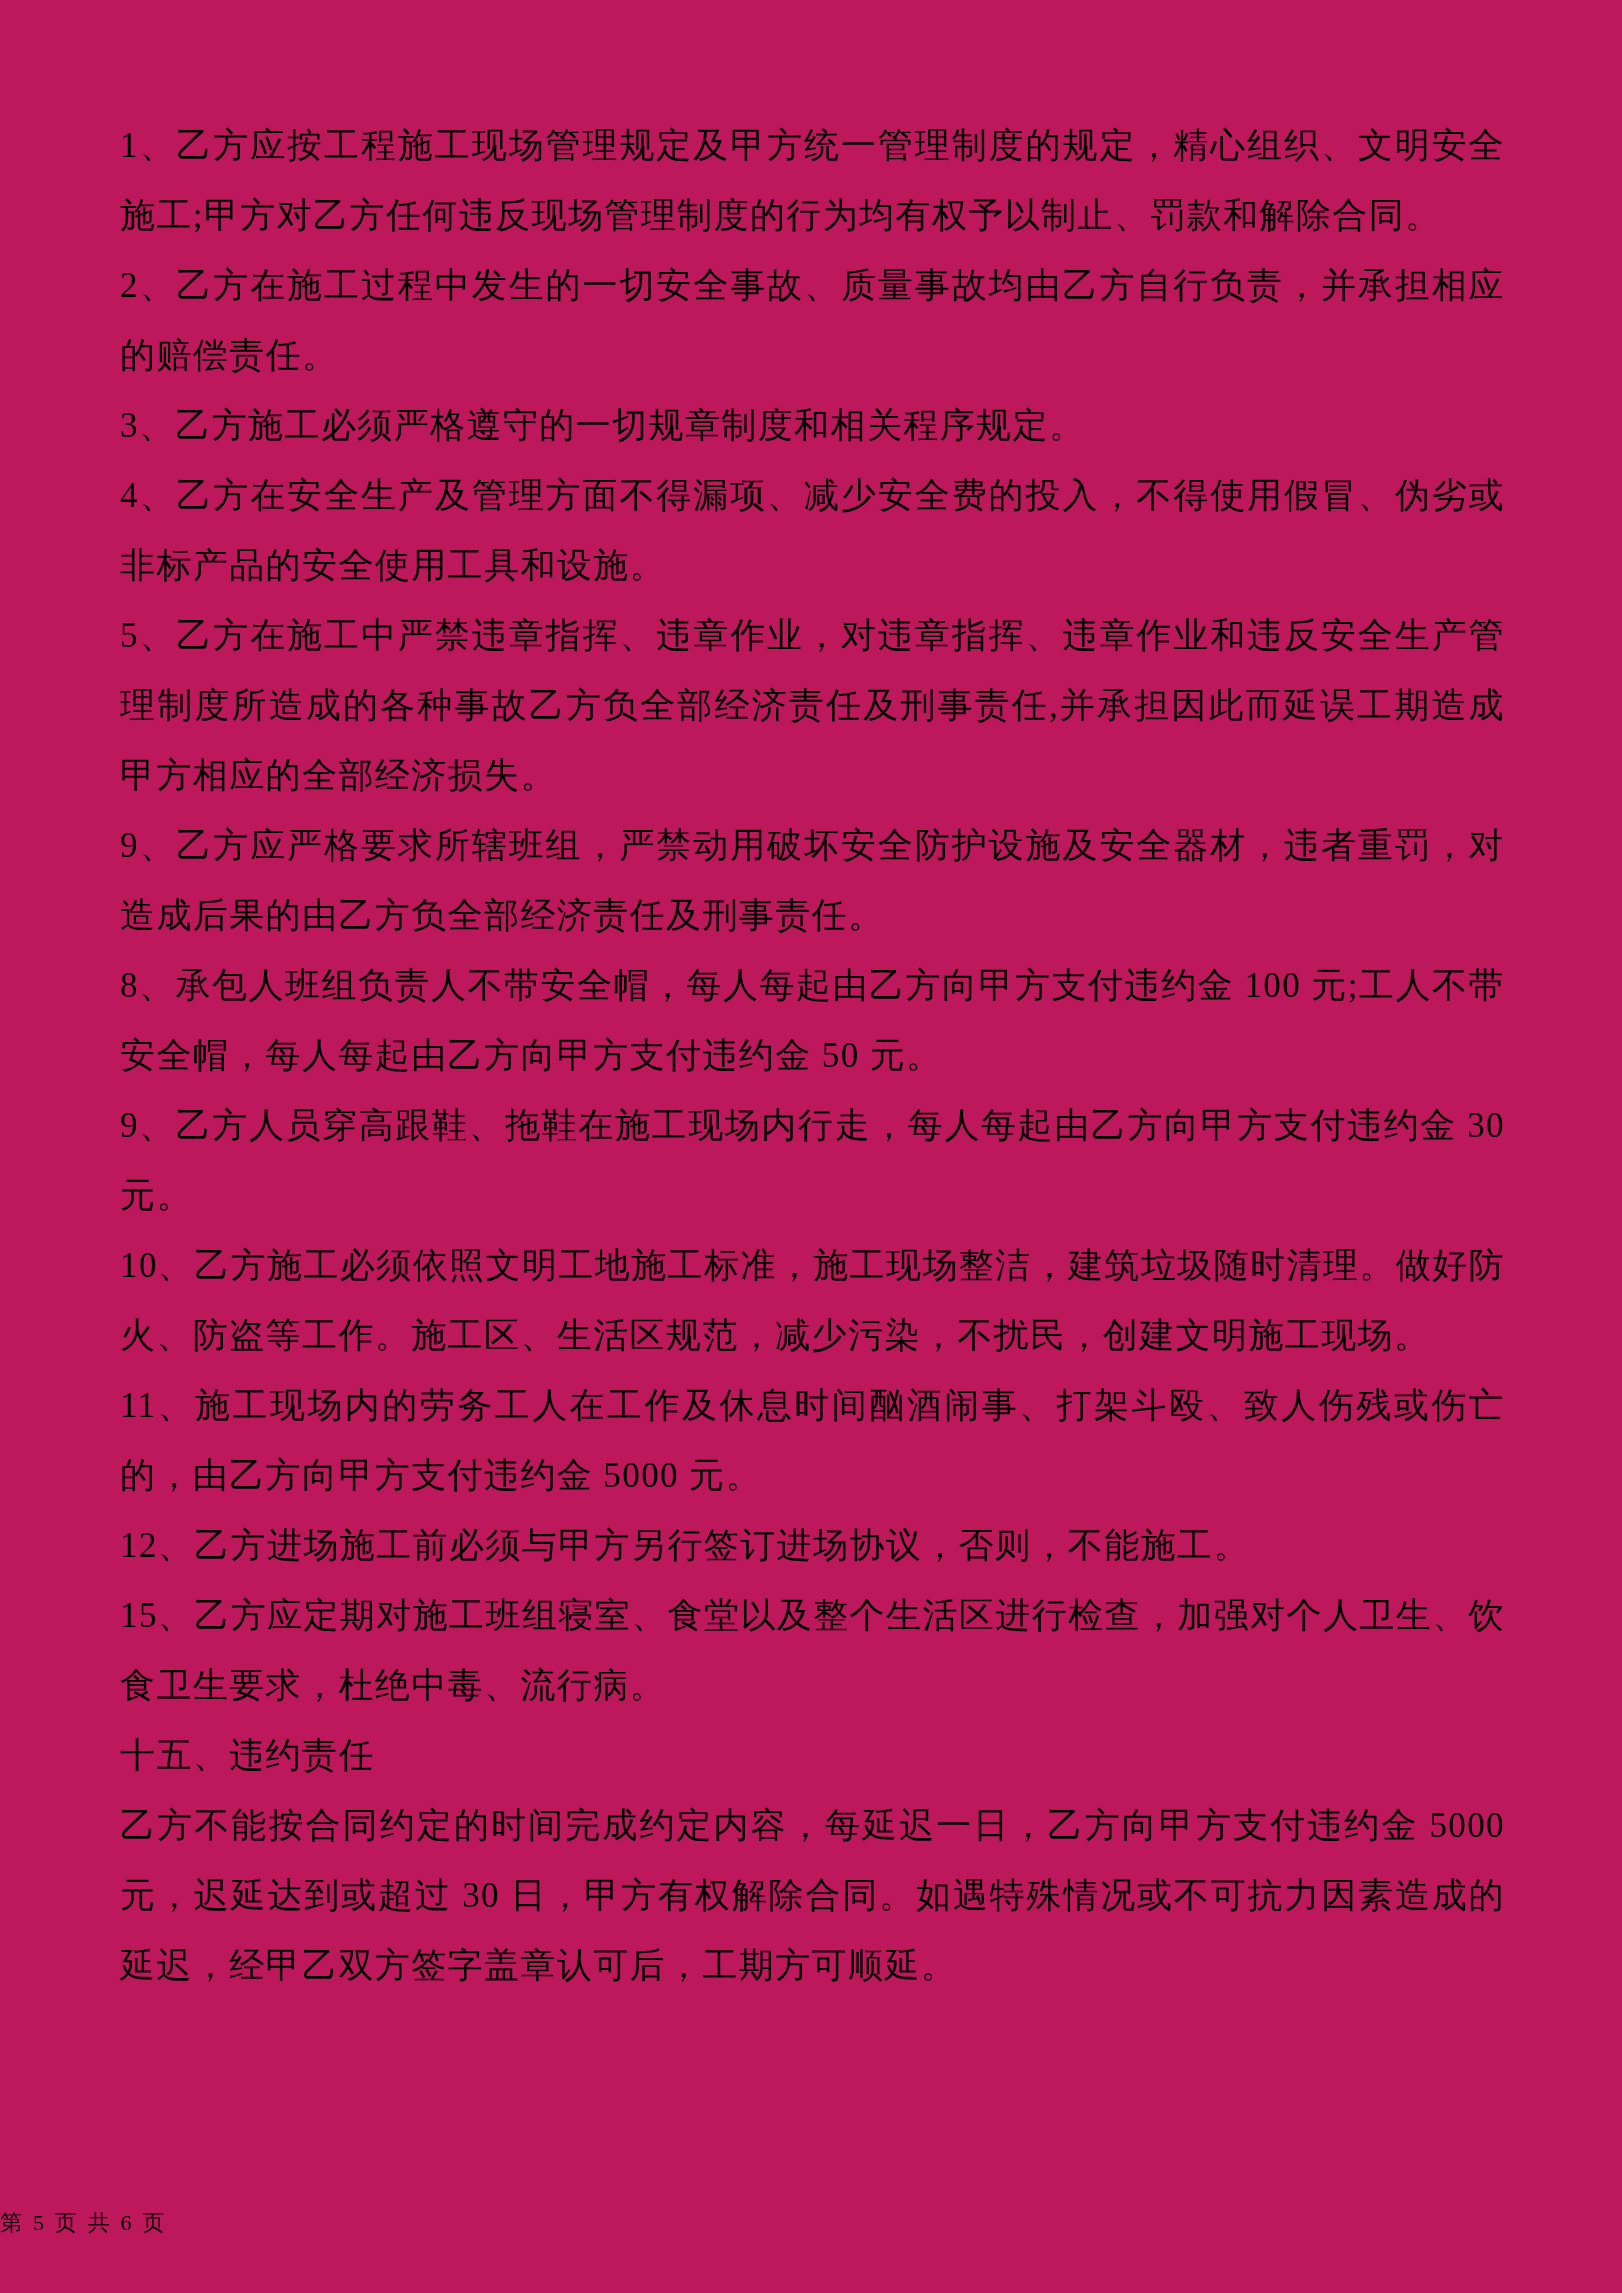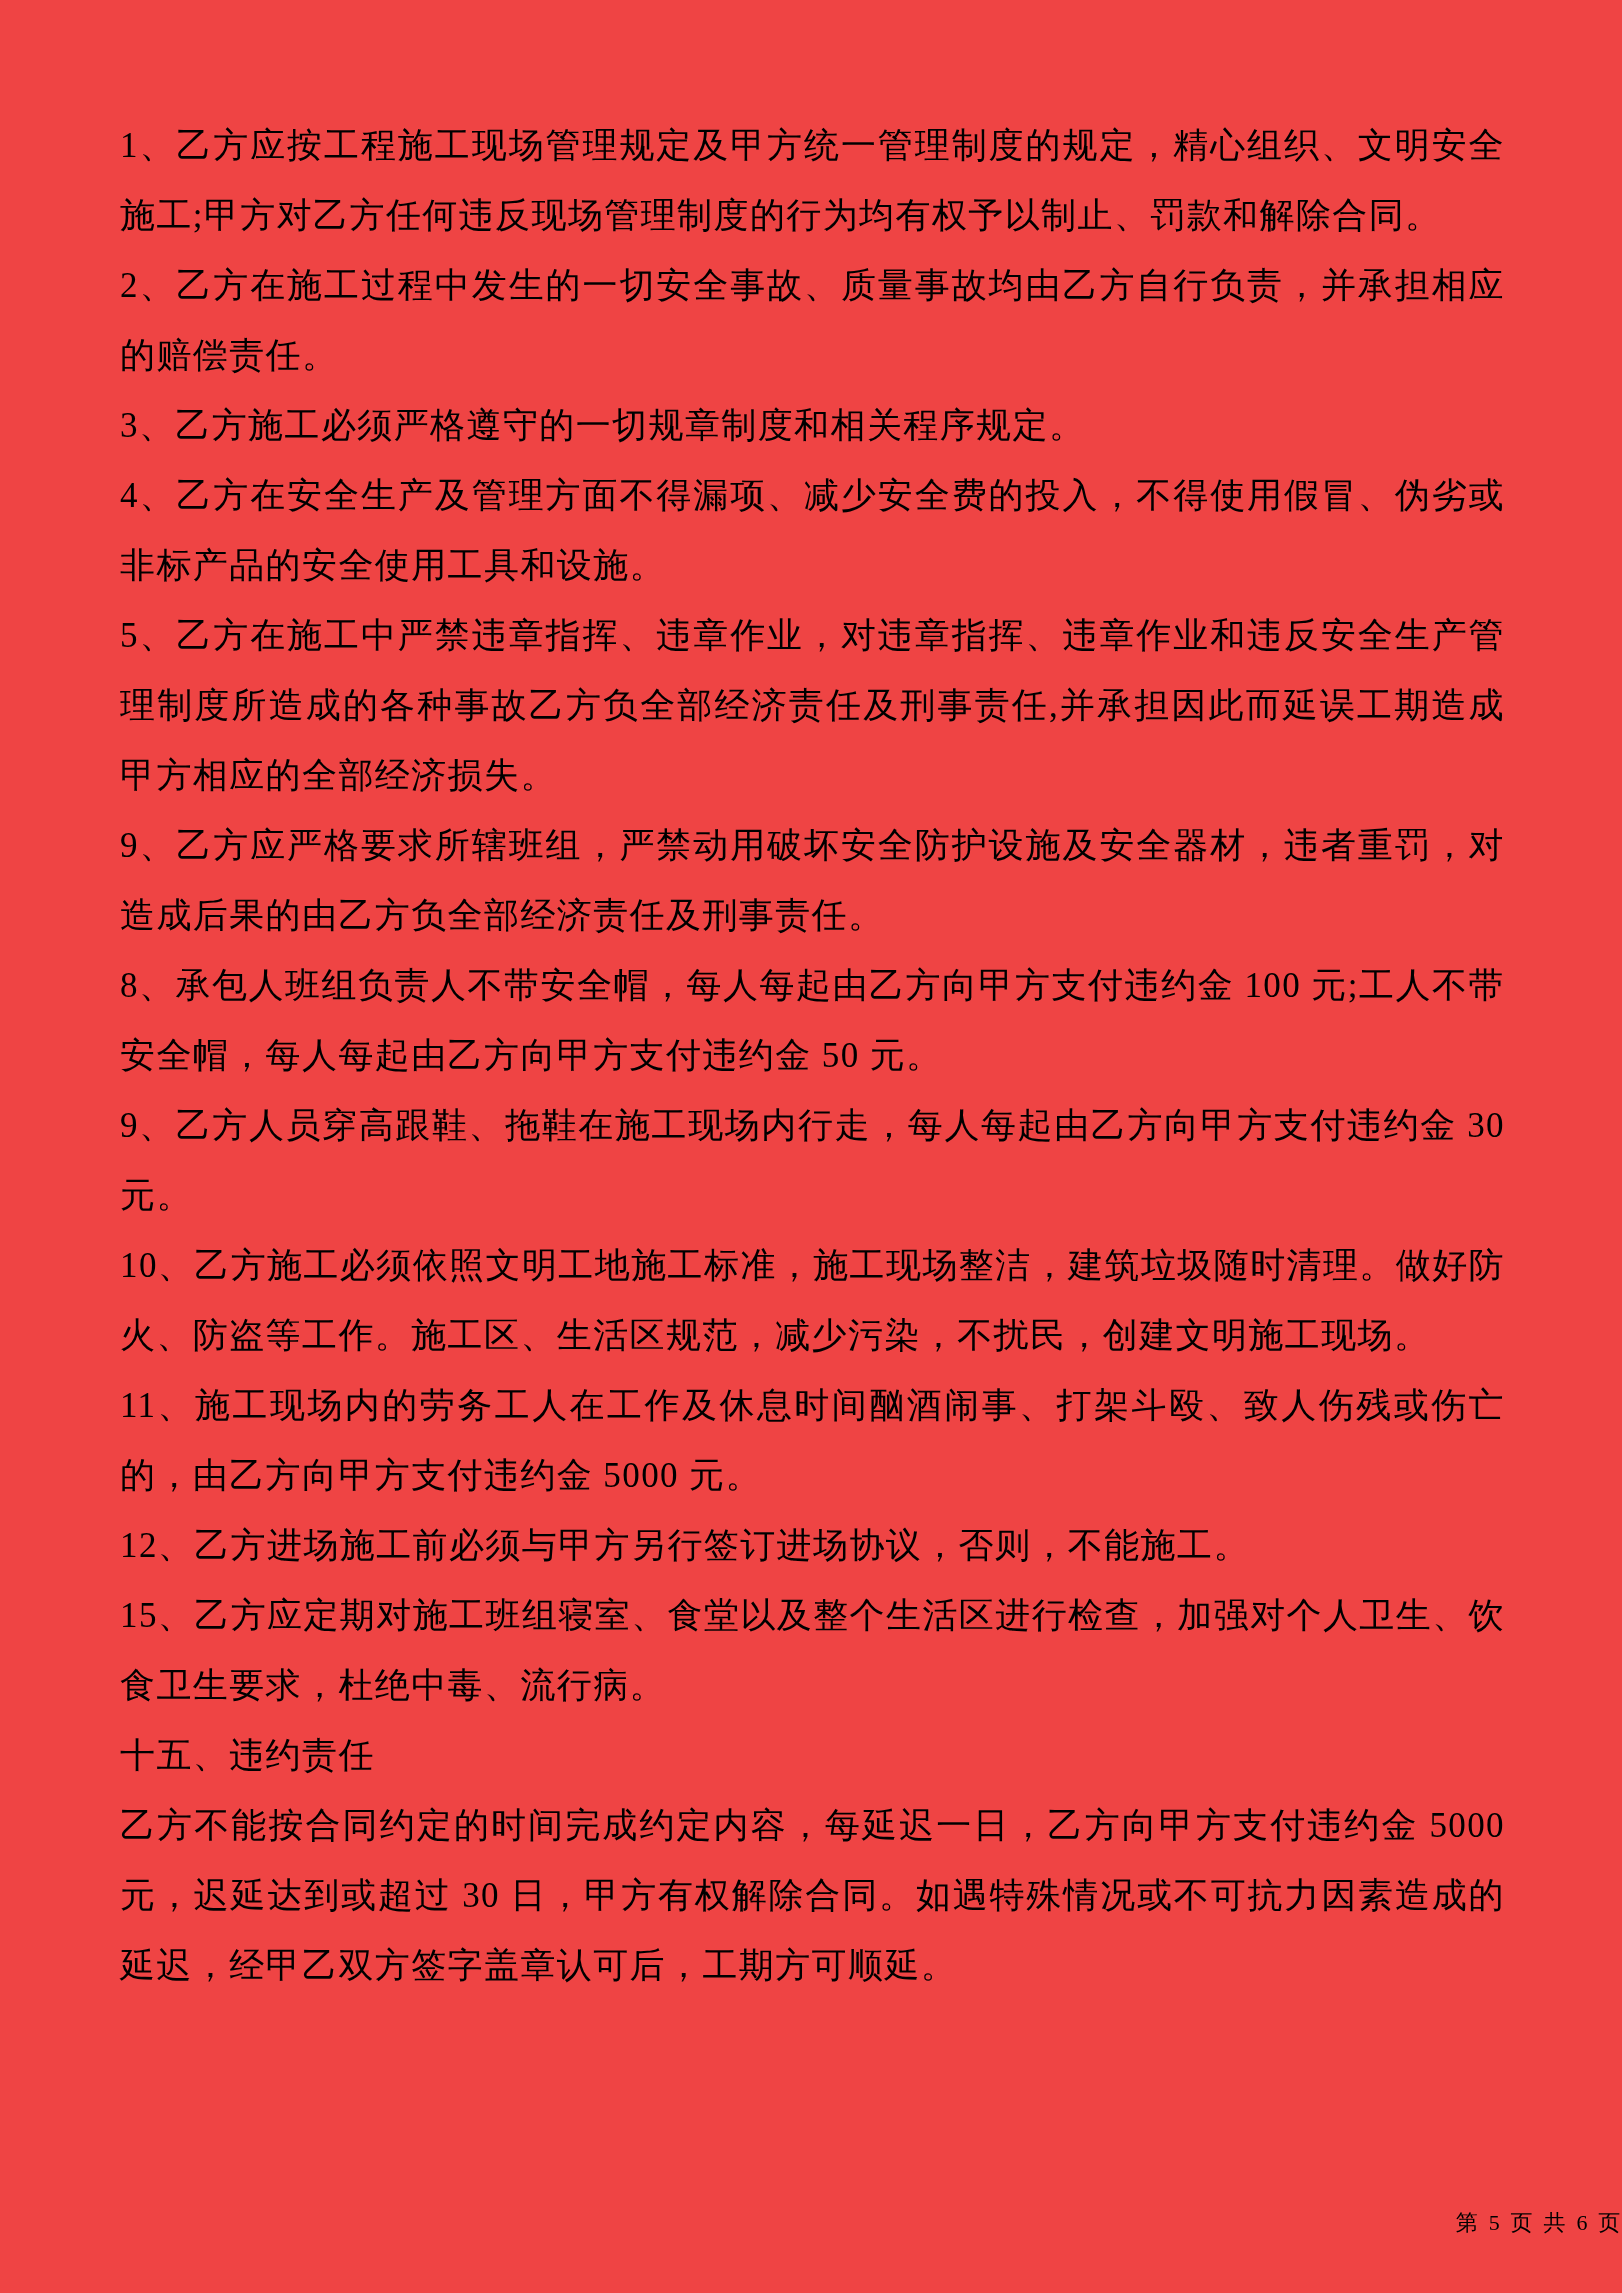--- a/index.html
+++ b/index.html
@@ -13,37 +13,37 @@
     position: relative;
     font-family: "Liberation Serif", "DejaVu Serif", serif;
     color: #000000;
     overflow: hidden;
   }
   .page {
     box-sizing: border-box;
     width: 1623px;
     height: 2294px;
     padding: 111px 118px 0 120px;
-    background: #ef4444;
+    background: #be185d;
   }
   .body-text p {
     margin: 0;
     font-size: 35px;
     line-height: 70px;
     text-align: justify;
     text-justify: inter-ideograph;
     letter-spacing: 1.4px;
     word-break: break-all;
   }
   .footer {
     position: absolute;
     left: 0;
     right: 0;
     bottom: 56px;
-    text-align: right;
+    text-align: left;
     font-size: 22px;
     letter-spacing: 2.7px;
     color: #000000;
   }
 </style>
 </head>
 <body>
 
 <div class="page">
   <div class="body-text">

